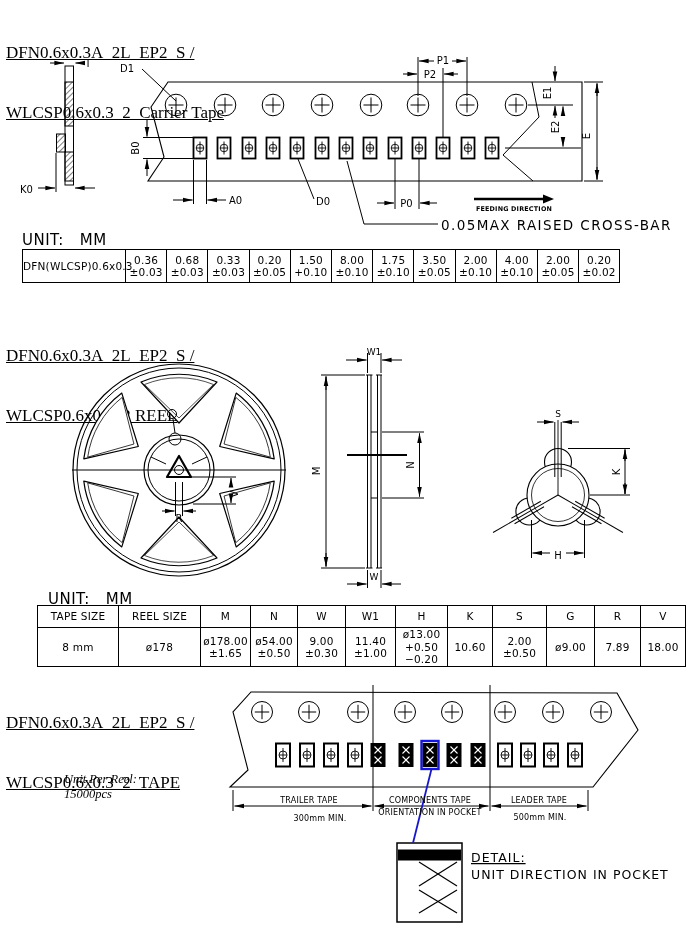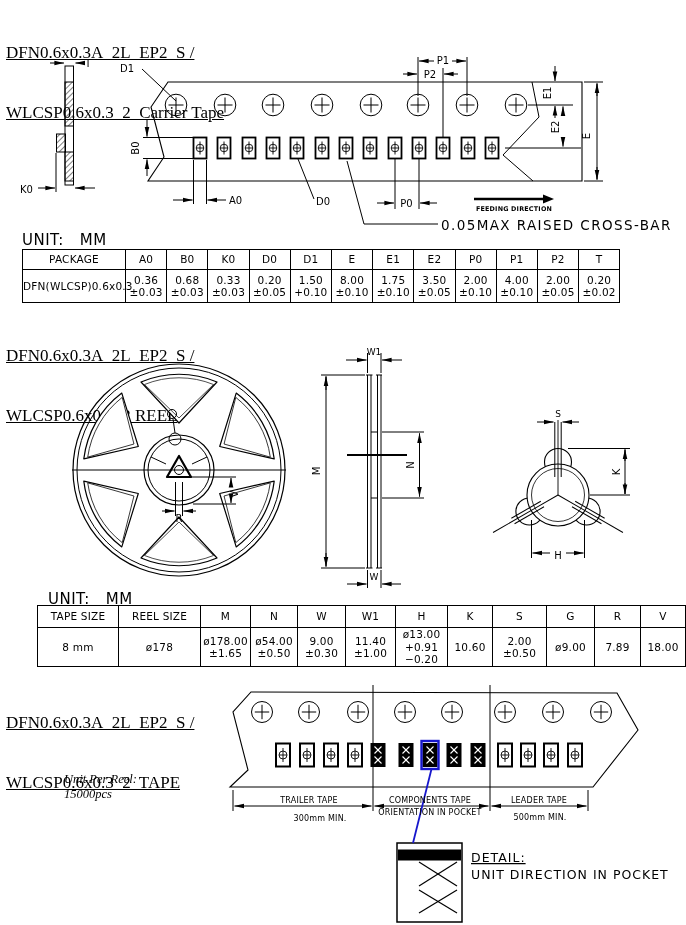--- a/index.html
+++ b/index.html
@@ -154,35 +154,20 @@
   </svg>
 
   <div class="blk unitlbl" style="left:22px;top:231px;"><span>UNIT:</span><b>MM</b></div>
 
   <table class="spec" style="left:22px;top:249px;width:598px;">
     <colgroup>
         <col style="width:103px">
         <col span="12" style="width:41.2px">
       </colgroup>
     <tbody>
-        <tr style="height:20px;">
-      <td>PACKAGE</td>
-      <td>A0</td>
-      <td>B0</td>
-      <td>K0</td>
-      <td>D0</td>
-      <td>D1</td>
-      <td>E</td>
-      <td>E1</td>
-      <td>E2</td>
-      <td>P0</td>
-      <td>P1</td>
-      <td>P2</td>
-      <td>T</td>
-    </tr>
     <tr style="height:33px;">
       <td>DFN(WLCSP)0.6x0.3</td>
       <td>0.36
 ±0.03</td>
       <td>0.68
 ±0.03</td>
       <td>0.33
 ±0.03</td>
       <td>0.20
 ±0.05</td>
@@ -386,21 +371,21 @@
       <td>ø178</td>
       <td>ø178.00
 ±1.65</td>
       <td>ø54.00
 ±0.50</td>
       <td>9.00
 ±0.30</td>
       <td>11.40
 ±1.00</td>
       <td>ø13.00
-+0.91
++0.50
 −0.20</td>
       <td>10.60</td>
       <td>2.00
 ±0.50</td>
       <td>ø9.00</td>
       <td>7.89</td>
       <td>18.00</td>
     </tr>
   </tbody>
     </table>

